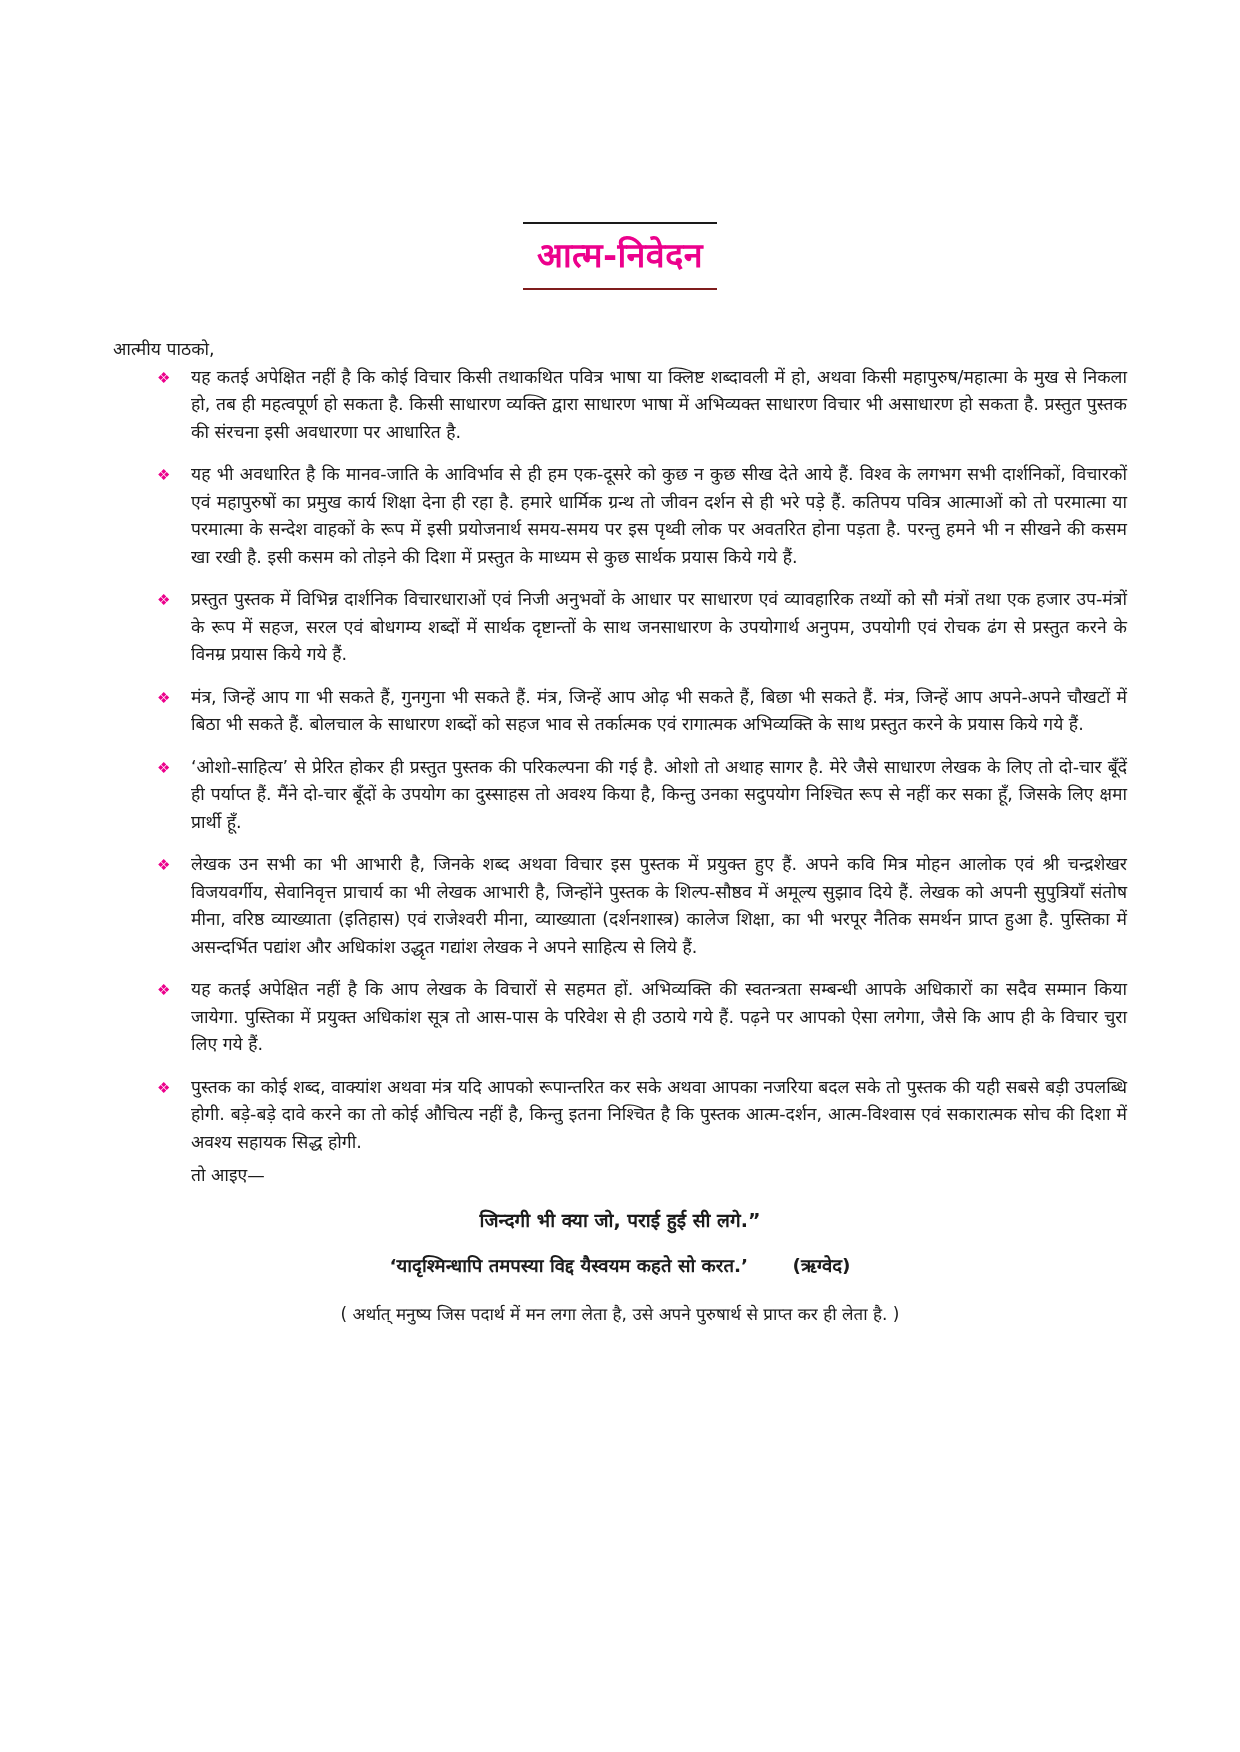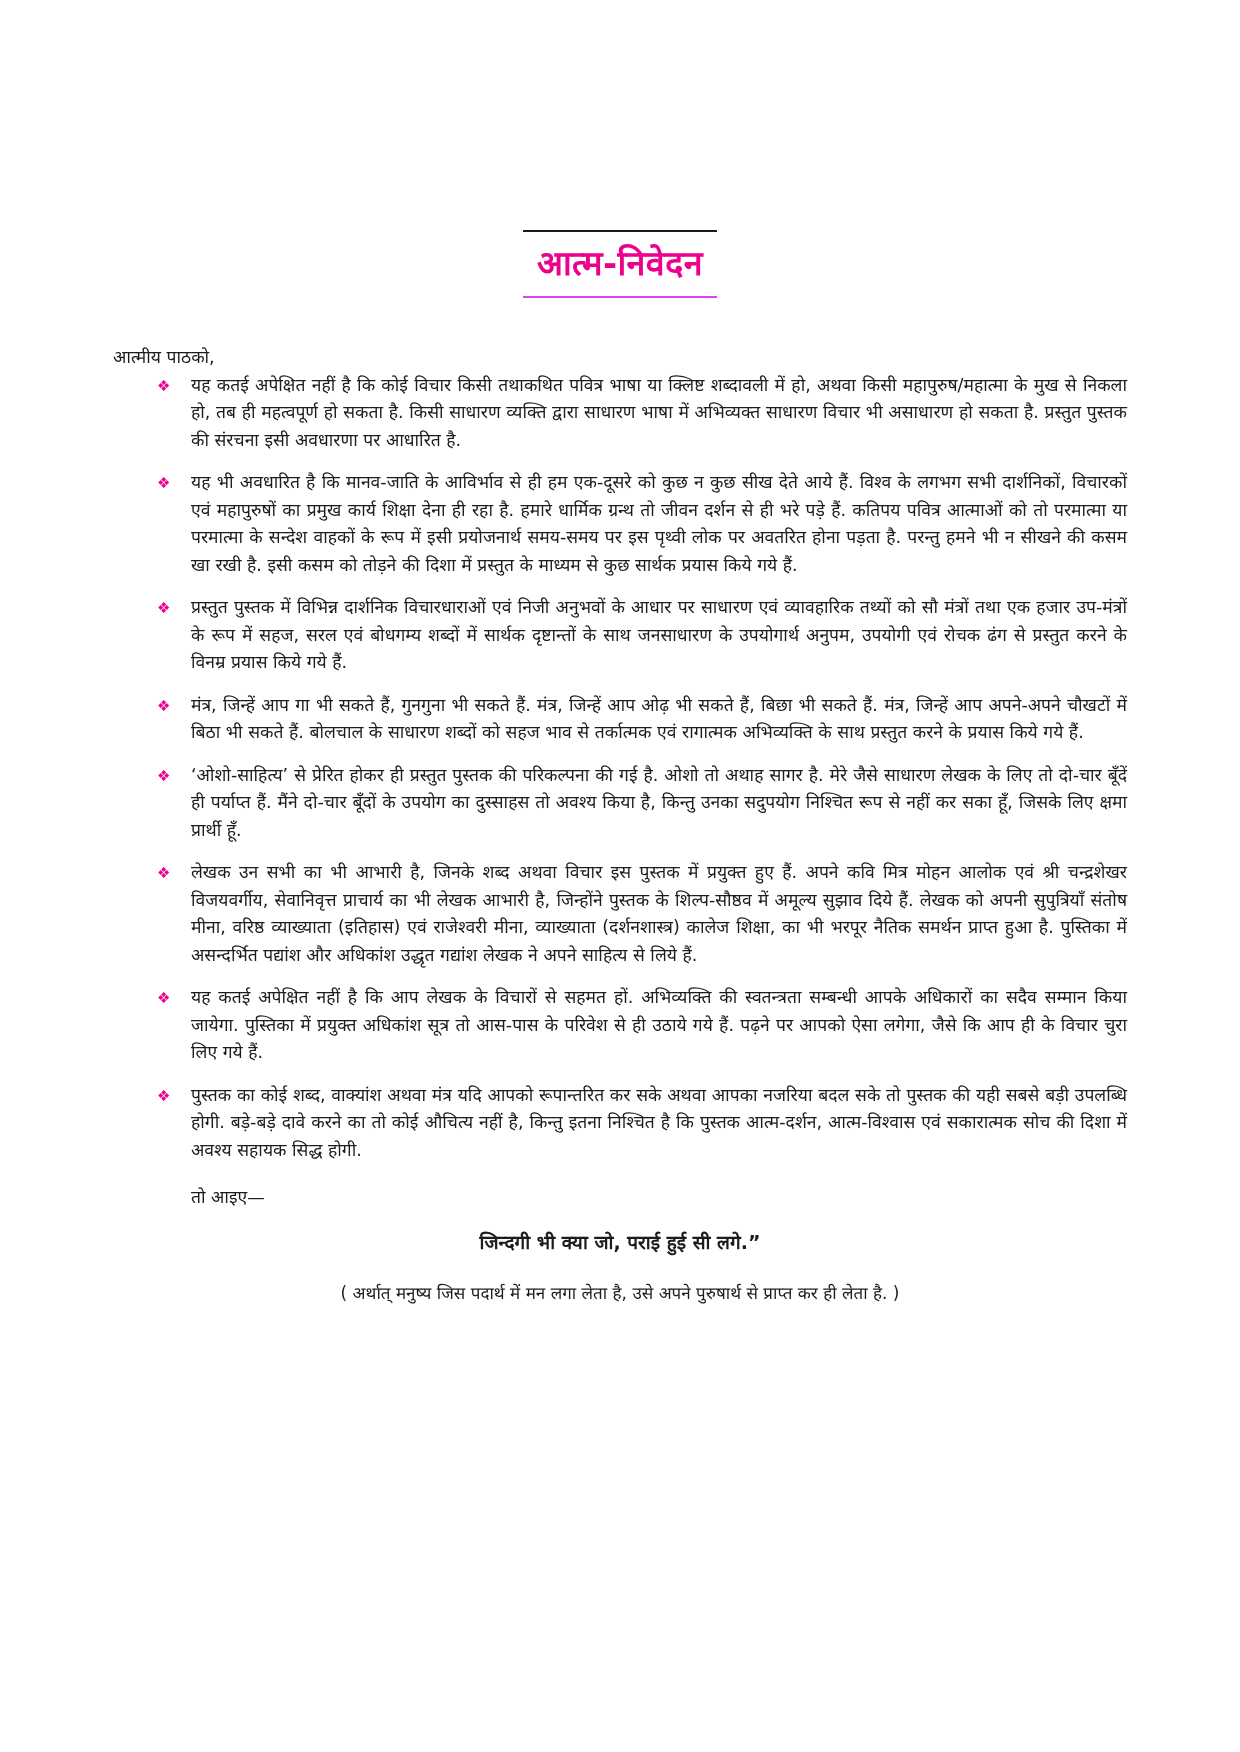--- a/index.html
+++ b/index.html
@@ -11,23 +11,23 @@
     color: #1c1c1c;
     position: relative;
     overflow: hidden;
   }
   .page {
     padding: 222px 113px 40px 113px;
   }
   
   .title-wrap {
     display: table;
-    margin: 8px auto 46px auto;
+    margin: 0 auto 46px auto;
     border-top: 2px solid #1a1a1a;
-    border-bottom: 2px solid #d946ef;
+    border-bottom: 2px solid #7f1d1d;
     padding: 7px 14px 11px 14px;
   }
   .title {
     color: #ec008c;
     font-size: 34px;
     font-weight: 700;
     letter-spacing: 0.5px;
     white-space: nowrap;
   }
   .body-text {
@@ -54,21 +54,21 @@
   .bullet-icon {
     position: absolute;
     left: 44px;
     top: 3px;
     color: #ec008c;
     font-size: 15px;
     line-height: 22px;
   }
   .closing-line {
     text-align: left;
-    margin-top: 20px;
+    margin-top: 6px;
   }
   .couplet {
     text-align: center;
     font-weight: 700;
     font-size: 19px;
     line-height: 31px;
     margin-top: 14px;
   }
   .verse-line {
     text-align: center;
@@ -133,18 +133,22 @@
         <span class="bullet-icon">❖</span>
         <span>पुस्तक का कोई शब्द, वाक्यांश अथवा मंत्र यदि आपको रूपान्तरित कर सके अथवा आपका नजरिया बदल सके तो पुस्तक की यही सबसे बड़ी उपलब्धि होगी. बड़े-बड़े दावे करने का तो कोई औचित्य नहीं है, किन्तु इतना निश्चित है कि पुस्तक आत्म-दर्शन, आत्म-विश्वास एवं सकारात्मक सोच की दिशा में अवश्य सहायक सिद्ध होगी.</span>
         <div class="closing-line">तो आइए—</div>
       </li>
     </ul>
 
     <div class="couplet">
       <p>जिन्दगी भी क्या जो, पराई हुई सी लगे.”</p>
     </div>
 
+    <p class="verse-line">
+      <span>‘यादृश्मिन्धापि तमपस्या विद्द यैस्वयम कहते सो करत.’</span>
+      <span class="attribution">(ऋग्वेद)</span>
+    </p>
 
     <p class="verse-meaning">( अर्थात् मनुष्य जिस पदार्थ में मन लगा लेता है, उसे अपने पुरुषार्थ से प्राप्त कर ही लेता है. )</p>
 
   </div>
 
 </div>
 
 </body></html>

